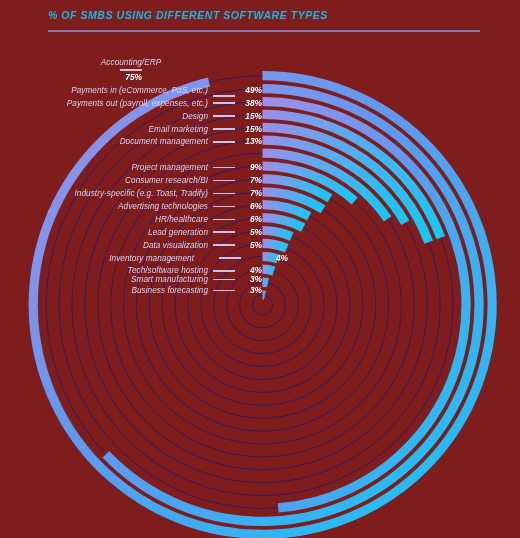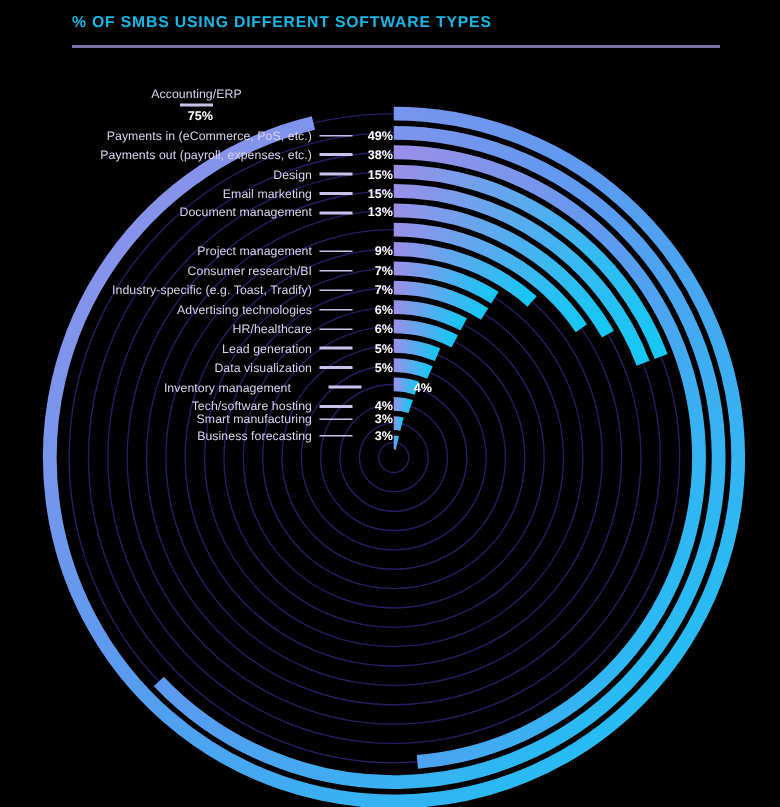--- a/index.html
+++ b/index.html
@@ -12,22 +12,23 @@
     height: 538px;
     overflow: hidden;
     font-family: "Liberation Sans", sans-serif;
     -webkit-font-smoothing: antialiased;
   }
 
   #chart-root {
     position: relative;
     width: 520px;
     height: 538px;
-    background: #000000;
+    background: #7f1d1d;
     overflow: hidden;
+    font-style: italic;
   }
 
   
   .header {
     position: absolute;
     left: 0; top: 0;
     width: 520px;
     height: 46px;
     z-index: 40;
   }
@@ -168,21 +169,21 @@
         </g>
     </svg>
   </div>
 
   <div class="labels" id="label-col">
       <div class="label-row" style="top: 70.9px; left: 0px; width: 262px; flex-direction: column;">
         <span class="label-text">Accounting/ERP</span>
         <span class="leader"></span>
         <span class="label-value">75%</span>
       </div>
-      <div class="label-row" style="top: 83.8px; left: 0px; width: 262px;">
+      <div class="label-row" style="top: 83.8px; left: 0px; width: 262px; align-items: flex-end;">
         <span class="label-text">Payments in (eCommerce, PoS, etc.)</span>
         <span class="leader"></span>
         <span class="label-value">49%</span>
       </div>
       <div class="label-row" style="top: 96.7px; left: 0px; width: 262px;">
         <span class="label-text">Payments out (payroll, expenses, etc.)</span>
         <span class="leader"></span>
         <span class="label-value">38%</span>
       </div>
       <div class="label-row" style="top: 109.6px; left: 0px; width: 262px;">

